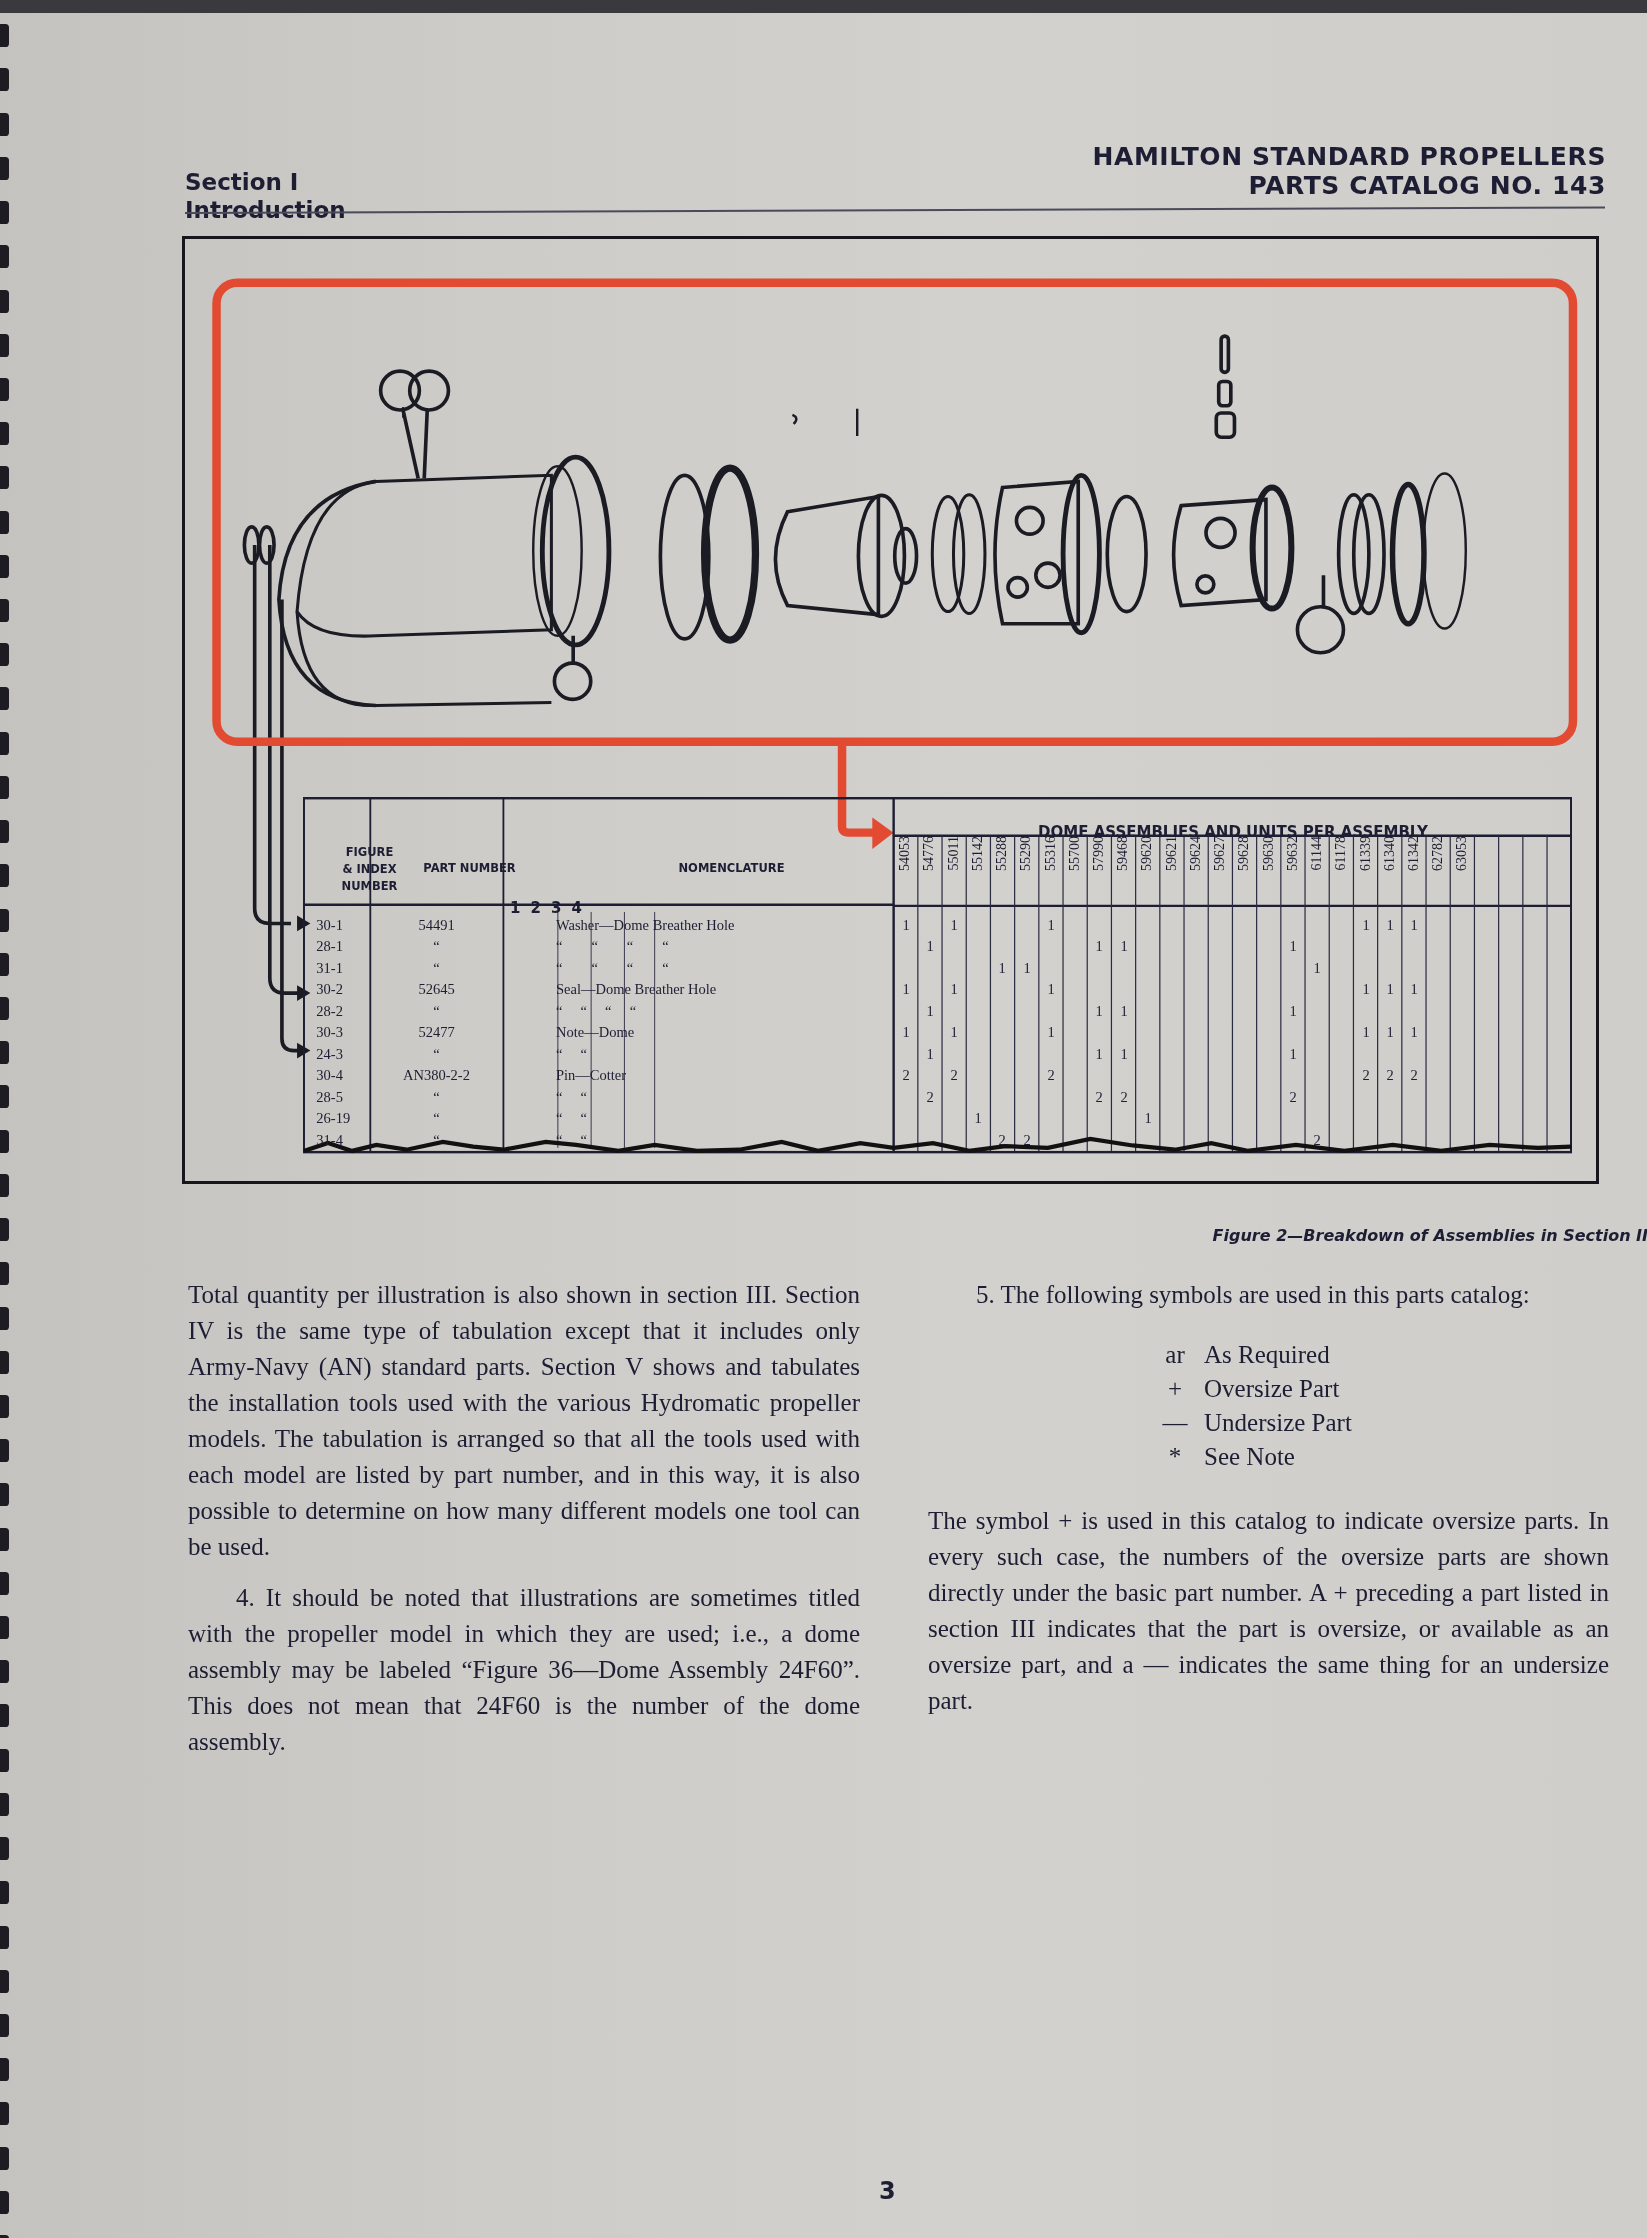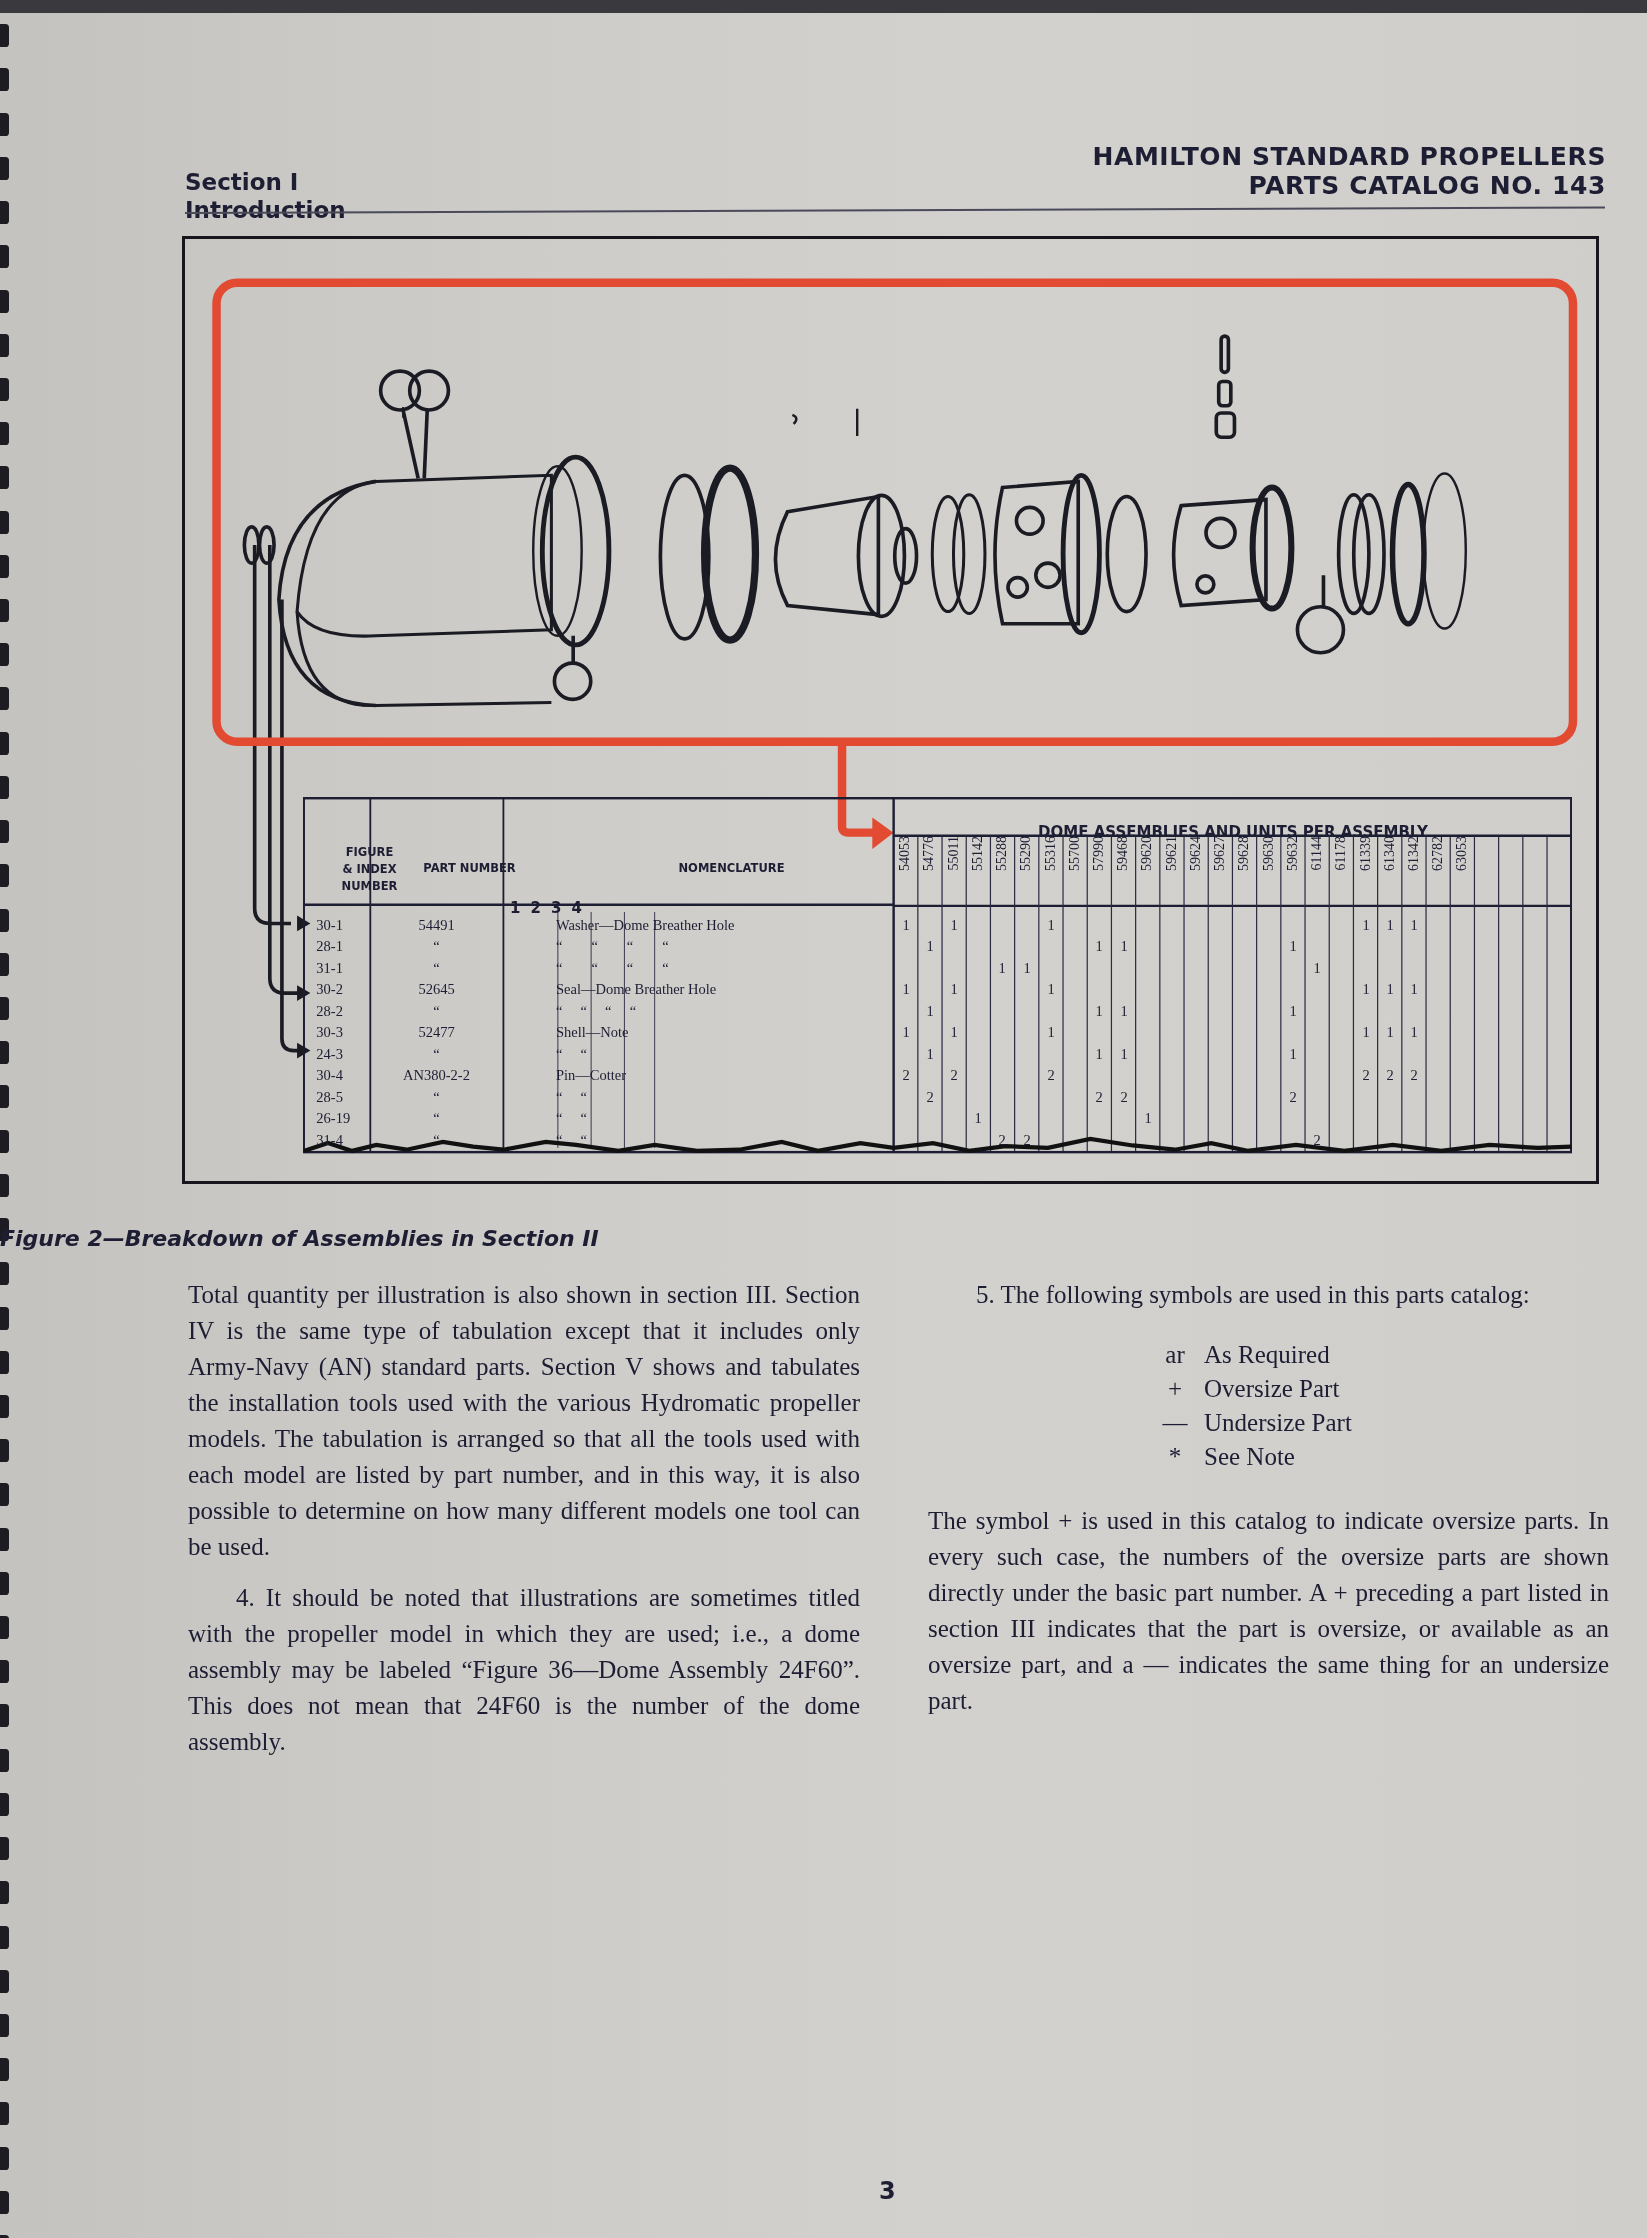--- a/index.html
+++ b/index.html
@@ -9,21 +9,21 @@
     background:linear-gradient(90deg,#c4c3bf 0%,#cdccc8 30%,#d2d1cd 60%,#cfcecb 100%);}
   .topedge{position:absolute;left:0;top:0;width:1648px;height:13.3px;background:#3a3a3e;}
   .spiral{position:absolute;left:0;top:0;width:15.7px;height:2239px;}
   .coil{position:absolute;left:0;width:8.5px;height:23px;background:#1c1c22;border-radius:0 3.6px 3.6px 0;}
   .sans{font-family:"DejaVu Sans","Liberation Sans",sans-serif;font-weight:bold;margin-top:15px;}
   .hdr-left{position:absolute;left:185px;top:153px;font-size:23px;line-height:28px;}
   .hdr-right{position:absolute;right:42px;top:127px;font-size:25px;line-height:29px;text-align:right;letter-spacing:0.6px;}
   .hdr-rule{position:absolute;left:185px;top:212px;width:1420px;height:1.8px;background:#4a4a5a;transform:rotate(-0.22deg);transform-origin:left;}
   .frame{position:absolute;left:182px;top:236px;width:1417px;height:948px;border:3.6px solid #16161c;box-sizing:border-box;}
   .illus{position:absolute;left:182px;top:236px;width:1417px;height:948px;}
-  .caption{position:absolute;left:0;width:1648px;top:1211px;text-align:left;font-size:22px;font-style:italic;}
+  .caption{position:absolute;left:0;width:1648px;top:1211px;text-align:right;font-size:16px;font-style:italic;}
   .col{position:absolute;font-size:25px;line-height:36px;text-align:justify;}
   .col p{margin:0 0 14.5px 0;}
   .indent{text-indent:48px;}
   .symbols{margin:24px 0 30px 218px;}
   .sym-row{display:flex;height:34px;}
   .sym{width:58px;text-align:center;}
   .pagenum{position:absolute;left:879px;top:2162px;font-size:24px;}
   .tblwrap{position:absolute;left:303px;top:797px;width:1269px;height:357px;}
   .th-small{font-size:11.5px;line-height:17px;text-align:center;padding-left:33px;}
   .cell{position:absolute;font-size:14.5px;}
@@ -284,21 +284,21 @@
       <div class="cell" style="left: 1099px; top: 184px; width: 24px; text-align: center;">1</div>
       <div class="cell" style="left: 13.3px; top: 206px; width: 55px; text-align: left;">28-2</div>
       <div class="cell" style="left: 67px; top: 206px; width: 133px; text-align: center;">“</div>
       <div class="cell" style="left: 253px; top: 206px; width: 339px; text-align: left; white-space: pre;">“     “     “     “</div>
       <div class="cell" style="left: 615px; top: 206px; width: 24px; text-align: center;">1</div>
       <div class="cell" style="left: 784px; top: 206px; width: 24px; text-align: center;">1</div>
       <div class="cell" style="left: 809px; top: 206px; width: 24px; text-align: center;">1</div>
       <div class="cell" style="left: 978px; top: 206px; width: 24px; text-align: center;">1</div>
       <div class="cell" style="left: 13.3px; top: 227px; width: 55px; text-align: left;">30-3</div>
       <div class="cell" style="left: 67px; top: 227px; width: 133px; text-align: center;">52477</div>
-      <div class="cell" style="left: 253px; top: 227px; width: 339px; text-align: left; white-space: pre;">Shell—Note</div>
+      <div class="cell" style="left: 253px; top: 227px; width: 339px; text-align: left; white-space: pre;">Note—Dome</div>
       <div class="cell" style="left: 591px; top: 227px; width: 24px; text-align: center;">1</div>
       <div class="cell" style="left: 639px; top: 227px; width: 24px; text-align: center;">1</div>
       <div class="cell" style="left: 736px; top: 227px; width: 24px; text-align: center;">1</div>
       <div class="cell" style="left: 1051px; top: 227px; width: 24px; text-align: center;">1</div>
       <div class="cell" style="left: 1075px; top: 227px; width: 24px; text-align: center;">1</div>
       <div class="cell" style="left: 1099px; top: 227px; width: 24px; text-align: center;">1</div>
       <div class="cell" style="left: 13.3px; top: 249px; width: 55px; text-align: left;">24-3</div>
       <div class="cell" style="left: 67px; top: 249px; width: 133px; text-align: center;">“</div>
       <div class="cell" style="left: 253px; top: 249px; width: 339px; text-align: left; white-space: pre;">“     “</div>
       <div class="cell" style="left: 615px; top: 249px; width: 24px; text-align: center;">1</div>

